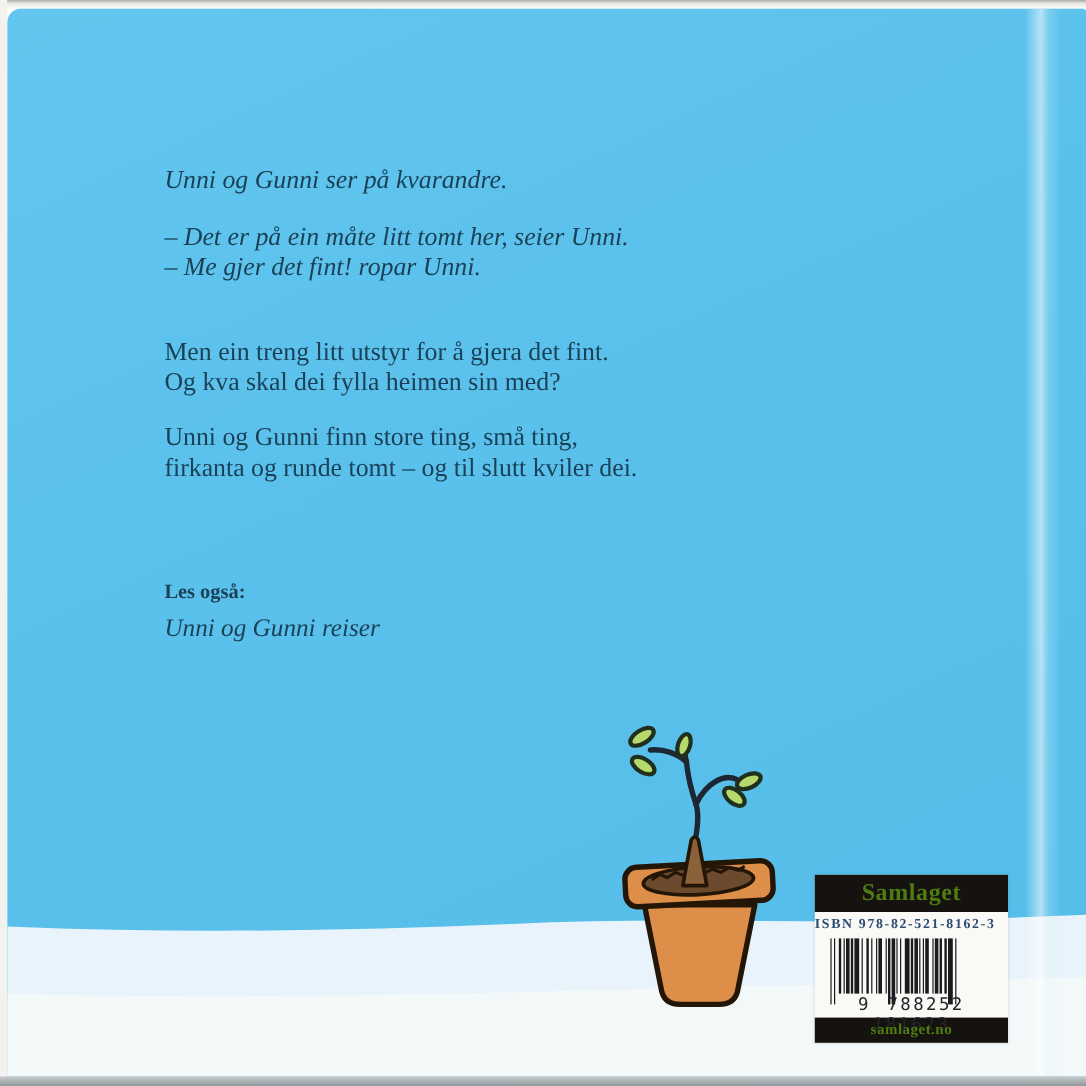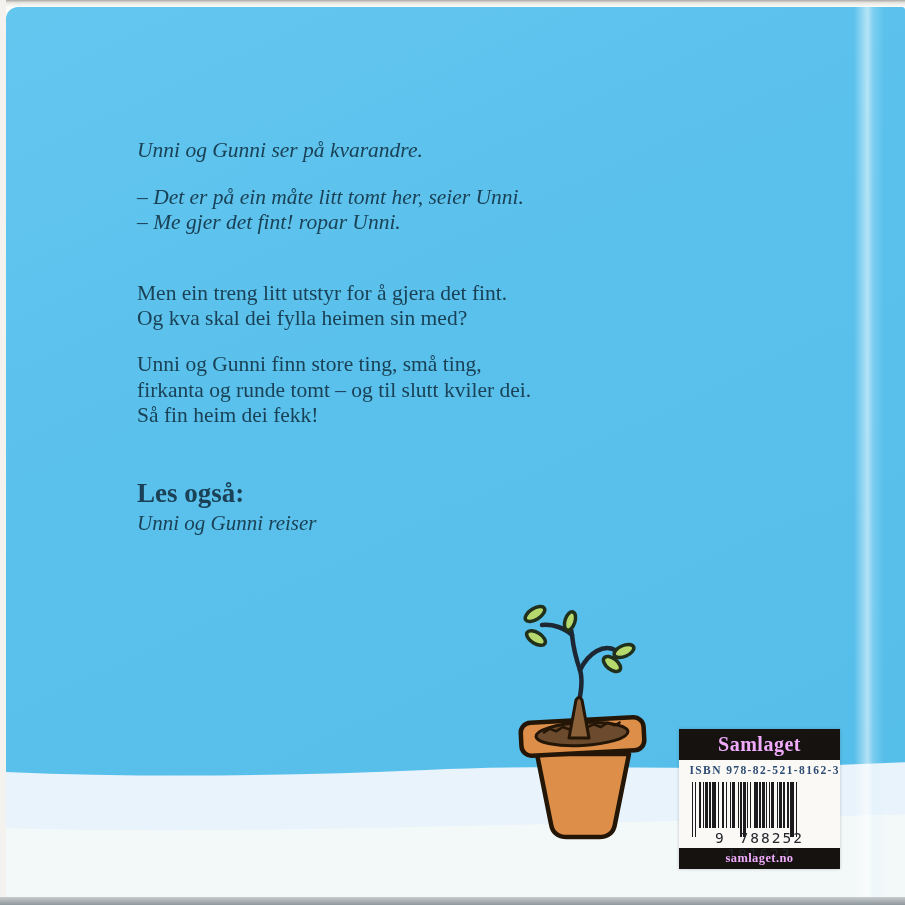--- a/index.html
+++ b/index.html
@@ -34,35 +34,35 @@
 
   
   .story{position:absolute;left:137px;top:0;width:520px;color:#1a4156;}
   .story .line{font-size:21.5px;line-height:25px;}
   .intro{position:absolute;top:131px;left:0;font-style:italic;}
   .dialogue{position:absolute;top:178px;left:0;font-style:italic;}
   .para1{position:absolute;top:274px;left:0;}
   .para2{position:absolute;top:345px;left:0;}
   .para2 .line{line-height:25.5px;}
   .les{position:absolute;top:473px;left:0;}
-  .les-heading{font-size:27px;font-weight:bold;line-height:26px;margin-bottom:4px;}
+  .les-heading{font-size:17px;font-weight:bold;line-height:26px;margin-bottom:4px;}
   .les-title{font-size:21px;font-style:italic;line-height:27.5px;}
 
   
   .plant{position:absolute;left:505px;top:588px;width:150px;height:265px;}
 
   
   .barcode-box{
     position:absolute;left:679px;top:729px;width:161px;
     background:#faf9f6;box-shadow:0 0 3px rgba(40,60,70,.25);
   }
-  .bc-black{background:#151210;color:#f0abfc;text-align:center;}
+  .bc-black{background:#151210;color:#4d7c0f;text-align:center;}
   .bc-publisher{height:31px;line-height:31px;font-size:20px;font-weight:bold;letter-spacing:.5px;}
   .bc-isbn{
-    height:17px;padding-top:4px;text-align:right;
+    height:17px;padding-top:4px;text-align:left;
     font-size:11.5px;color:#2d4c73;letter-spacing:1.4px;font-weight:bold;
     font-family:"Liberation Serif","DejaVu Serif",serif;
   }
   .bc-bars{height:56px;margin:1px 9px 0 13px;display:flex;align-items:flex-start;}
   .bc-bars .b{background:#1b1b1d;height:46px;}
   .bc-bars .b.tall{height:55px;}
   .bc-bars .s{height:10px;}
   .bc-digits{
     height:18px;line-height:16px;text-align:center;
     font-family:"DejaVu Sans Mono","Liberation Mono",monospace;
@@ -94,21 +94,20 @@
       </div>
 
       <div class="para1">
         <div class="line">Men ein treng litt utstyr for å gjera det fint.</div>
         <div class="line">Og kva skal dei fylla heimen sin med?</div>
       </div>
 
       <div class="para2">
         <div class="line">Unni og Gunni finn store ting, små ting,</div>
         <div class="line">firkanta og runde tomt – og til slutt kviler dei.</div>
-        <div class="line">Så fin heim dei fekk!</div>
       </div>
 
       <div class="les">
         <div class="les-heading">Les også:</div>
         <div class="les-title">Unni og Gunni reiser</div>
       </div>
     </div>
 
     <svg class="plant" style="left:499px;top:581px;" viewBox="0 0 150 265">
 

